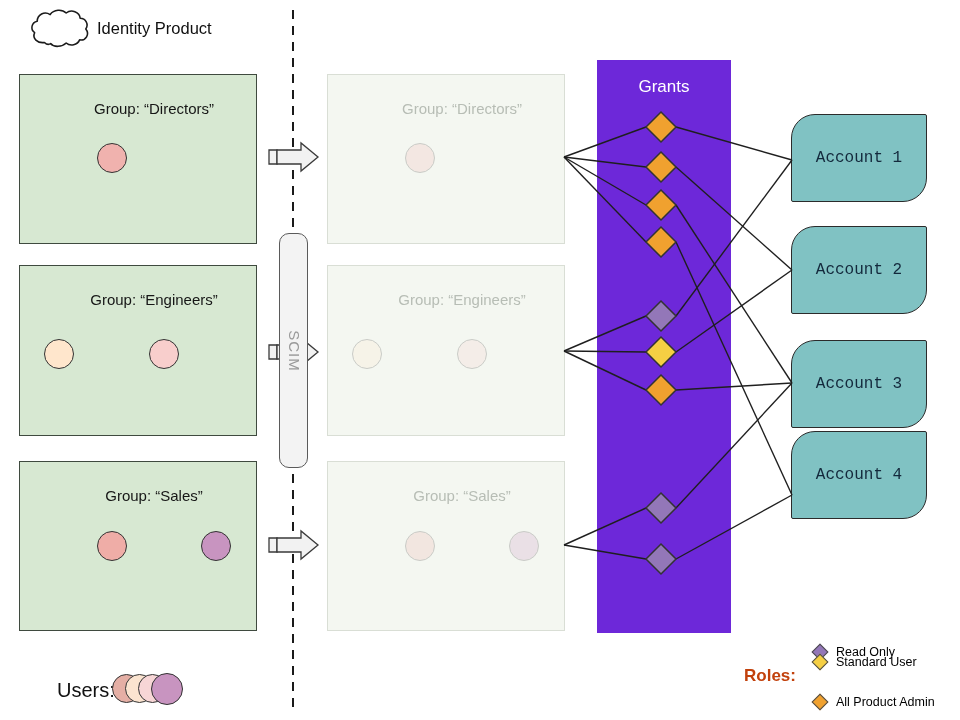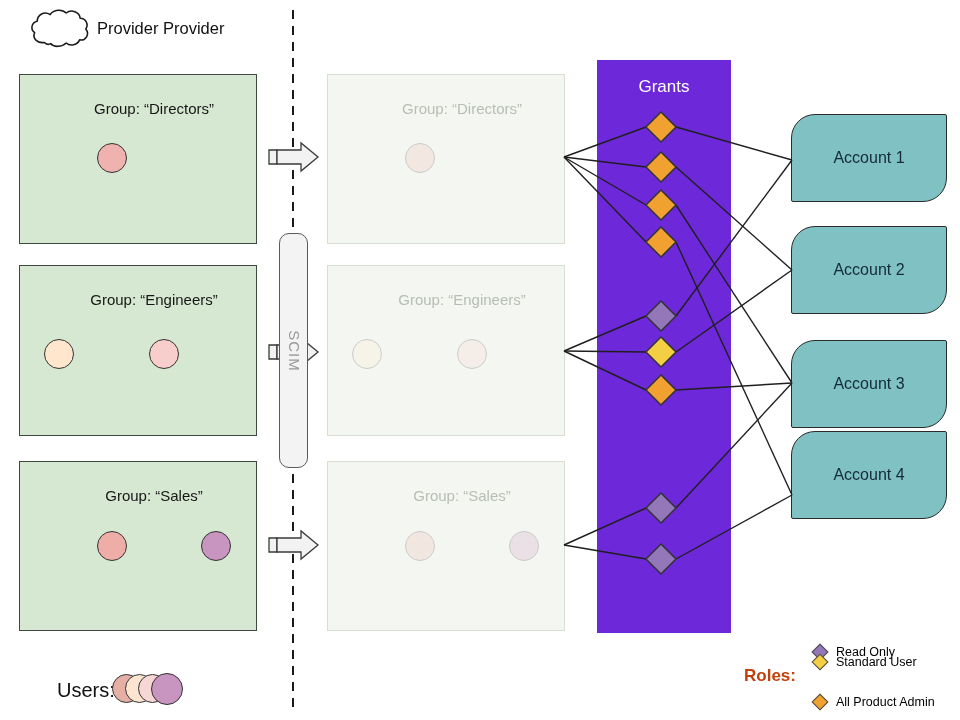--- a/index.html
+++ b/index.html
@@ -16,25 +16,25 @@
   .gbox.faded{left:327px;background:#f4f7f1;border:1px solid #d9ded5;}
   .gbox.faded .title{color:#b7bdb5;}
   .gbox.faded .member{opacity:.22;}
 
   
   .band{position:absolute;left:597px;top:60px;width:134px;height:573px;background:#6d28d9;}
   .band .blabel{position:absolute;top:17px;left:0;width:100%;text-align:center;
         font-size:17px;color:#ffffff;}
 
   
-  .account{position:absolute;left:791px;width:156px;height:88px;
+  .account{position:absolute;left:791px;width:136px;height:88px;
         background:#80c2c3;border:1.5px solid #2b2b2b;box-sizing:border-box;
         border-radius:24px 2px 24px 2px;
         display:flex;align-items:center;justify-content:center;
-        font-size:16px;color:#13293c;}
+        font-size:16px;color:#13293c;font-family:Liberation Mono, monospace;}
 
   
   .scim{position:absolute;left:279px;top:233px;width:29px;height:235px;
         background:#f3f3f3;border:1.5px solid #5a5a5a;border-radius:10px;
         box-sizing:border-box;z-index:6;}
   .scim .stext{position:absolute;left:50%;top:50%;
         transform:translate(-50%,-50%) rotate(90deg);
         font-size:15px;color:#999;letter-spacing:1px;white-space:nowrap;}
 
   
@@ -53,21 +53,21 @@
   .ucircle{position:absolute;border-radius:50%;border:1.3px solid #333;box-sizing:border-box;}
 
   svg.overlay{position:absolute;left:0;top:0;z-index:5;pointer-events:none;}
 </style>
 </head>
 <body>
 
 <svg class="cloud" width="62" height="40" viewBox="0 0 120 76">
   <path d="M 28 66 C 14 68 4 58 9 47 C 0 41 3 27 14 25 C 14 12 28 5 39 12 C 46 2 62 1 70 9 C 80 1 96 7 97 19 C 108 19 114 31 108 40 C 116 50 108 63 96 61 C 92 71 78 74 70 67 C 62 75 46 76 40 68 C 36 71 31 69 28 66 Z" fill="#ffffff" stroke="#1b1b1b" stroke-width="3" stroke-linejoin="round"></path>
 </svg>
-<div class="idp-label">Provider Provider</div>
+<div class="idp-label">Identity Product</div>
 
 <div class="band">
   <div class="blabel">Grants</div>
 </div>
 
 <div class="gbox" style="top:74px;">
   <div class="title">Group: “Directors”</div>
   <div></div>
 <span class="member" style="left: 77px; top: 68px; background: rgb(240, 178, 174);"></span>
   </div>

